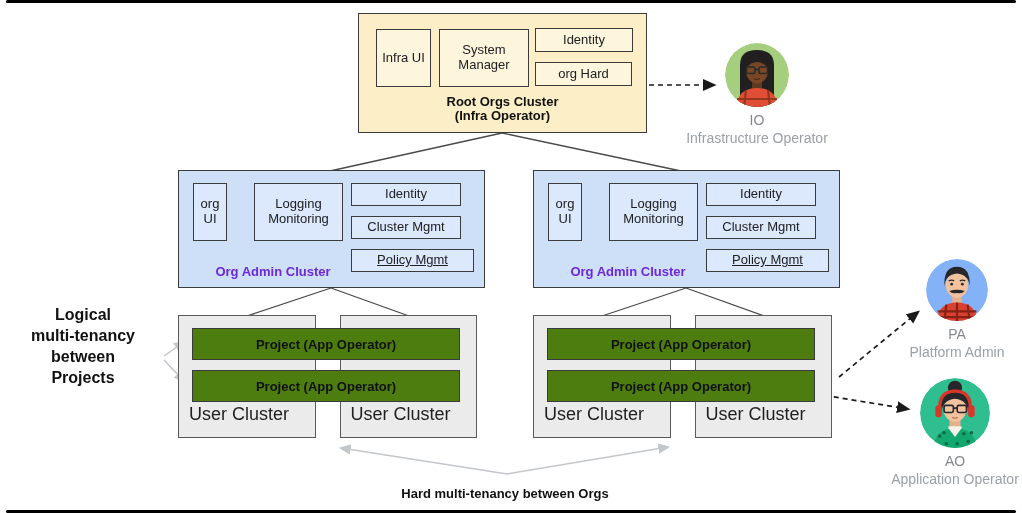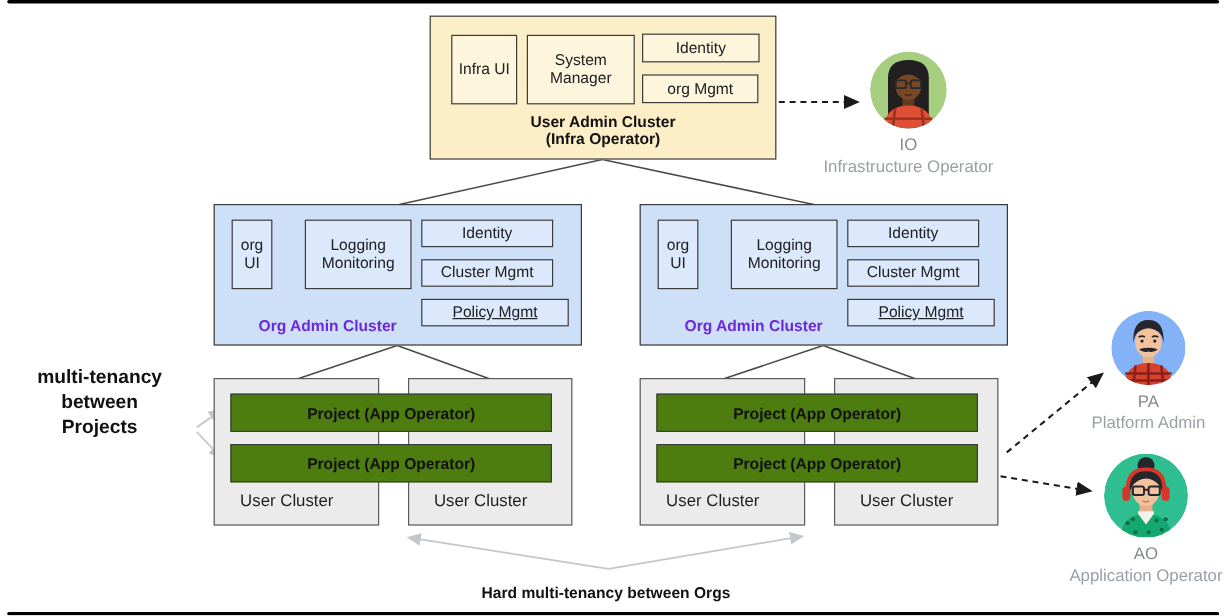--- a/index.html
+++ b/index.html
@@ -37,21 +37,21 @@
   .o-clmgmt{left:172px;top:45px;width:110px;height:23px;}
   .o-pomgmt{left:172px;top:78px;width:123px;height:23px;text-decoration:underline;}
   .o-label{position:absolute;left:28px;bottom:8px;width:132px;text-align:center;
     font-weight:bold;font-size:13px;color:#6d28d9;}
 
   .uc{position:absolute;top:315px;height:123px;background:#EBEBEB;
     border:1.5px solid #5a5a5a;box-sizing:border-box;z-index:1;}
   .uc-l1{left:178px;width:138px;} .uc-l2{left:340px;width:137px;}
   .uc-r1{left:533px;width:138px;} .uc-r2{left:695px;width:137px;}
   .uc-label{position:absolute;left:0;right:16px;bottom:12px;text-align:center;
-    font-size:14px;color:#1f1f1f;}
+    font-size:18px;color:#1f1f1f;}
 
   .project{position:absolute;width:268px;height:32px;background:#4d7c0f;
     border:1.5px solid #3b3b3b;box-sizing:border-box;z-index:3;
     display:flex;align-items:center;justify-content:center;
     font-size:13px;font-weight:bold;color:#111;}
   .pj-l1{left:192px;top:328px;} .pj-l2{left:192px;top:370px;}
   .pj-r1{left:547px;top:328px;} .pj-r2{left:547px;top:370px;}
 
   .note{position:absolute;font-weight:bold;color:#111;z-index:2;}
   .note-left{left:8px;top:304px;width:150px;text-align:center;font-size:16px;line-height:21px;}
@@ -101,23 +101,23 @@
       <path d="M164,360 L184,381" marker-end="url(#arrG)"></path>
       <path d="M507,474 L341,448" marker-end="url(#arrG)"></path>
       <path d="M507,474 L668,447" marker-end="url(#arrG)"></path>
     </g>
   </svg>
 
   <div class="cluster root">
     <div class="inner r-sysmgr">System Manager</div>
     <div class="inner r-infra">Infra UI</div>
     <div class="inner r-identity">Identity</div>
-    <div class="inner r-orgmgmt">org Mgmt</div>
+    <div class="inner r-orgmgmt">org Hard</div>
     <div class="r-label">
-      <div>User Admin Cluster</div>
+      <div>Root Orgs Cluster</div>
       <div>(Infra Operator)</div>
     </div>
   </div>
 
   <div class="cluster org left">
     <div class="inner o-orgui">org UI</div>
     <div class="inner o-logging">Logging Monitoring</div>
     <div class="inner o-identity">Identity</div>
     <div class="inner o-clmgmt">Cluster Mgmt</div>
     <div class="inner o-pomgmt">Policy Mgmt</div>
@@ -145,20 +145,21 @@
   <div class="uc uc-r2">
     <div class="uc-label">User Cluster</div>
   </div>
 
   <div class="project pj-l1">Project (App Operator)</div>
   <div class="project pj-l2">Project (App Operator)</div>
   <div class="project pj-r1">Project (App Operator)</div>
   <div class="project pj-r2">Project (App Operator)</div>
 
   <div class="note note-left">
+    <div>Logical</div>
     <div>multi-tenancy</div>
     <div>between</div>
     <div>Projects</div>
   </div>
   <div class="note note-bottom">Hard multi-tenancy between Orgs</div>
 
   <div class="persona p-io">
     <svg class="avatar" width="64" height="64" viewBox="0 0 64 64">
       <clipPath id="cio">
           <circle cx="32" cy="32" r="32"></circle>

